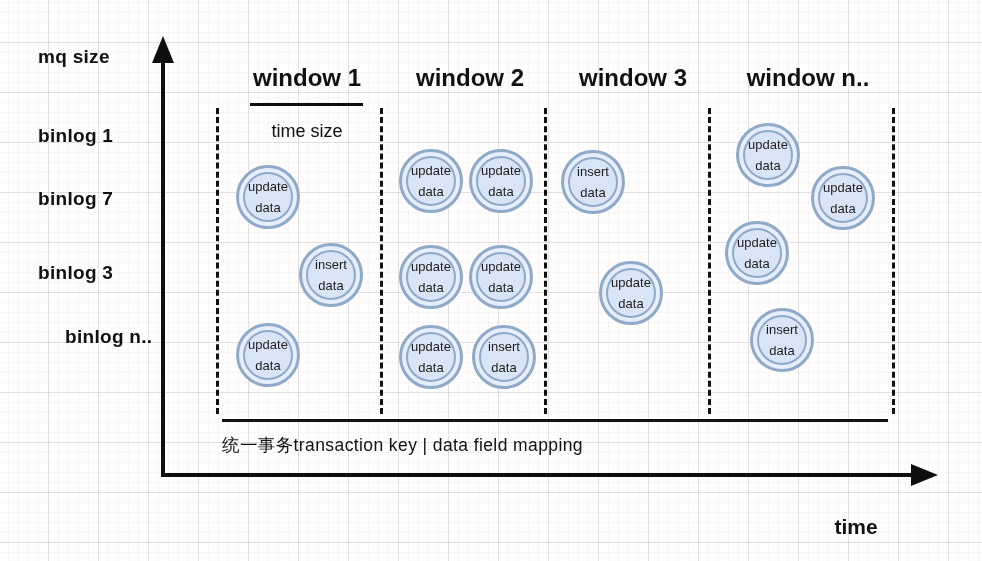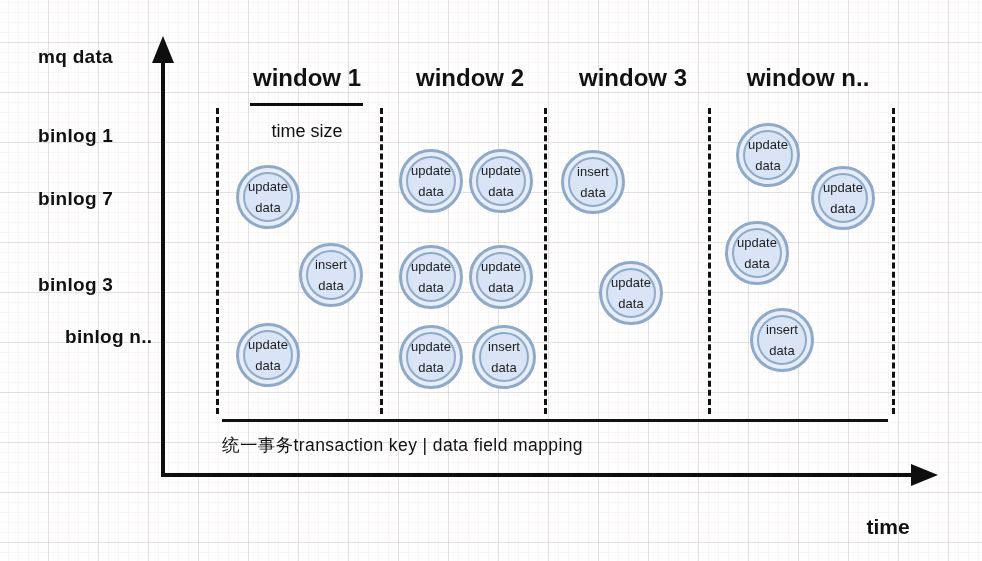--- a/index.html
+++ b/index.html
@@ -105,44 +105,44 @@
   }
   .footer-text {
     position: absolute; left: 222px; top: 433px; width: 666px;
     font-size: 17.5px; font-weight: 500;
     letter-spacing: 0.4px; white-space: nowrap;
   }
 
   .time-label {
     position: absolute; left: 856px; top: 527px;
     transform: translate(-50%, -50%);
-    font-size: 21px; font-weight: bold; margin-left: 32px;
+    font-size: 21px; font-weight: bold;
   }
 
   .watermark {
     position: absolute; right: 4px; top: 538px;
     font-size: 17px; color: #a3a3a3; letter-spacing: 1px;
     white-space: nowrap;
   }
 </style>
 </head>
 <body>
 
 <div class="canvas">
 
   <div class="axis-v-line"></div>
   <div class="axis-v-head"></div>
   <div class="axis-h-line"></div>
   <div class="axis-h-head"></div>
 
   <div id="row-labels">
-      <div class="row-label" style="top: 57px;">mq data</div>
+      <div class="row-label" style="top: 57px;">mq size</div>
       <div class="row-label" style="top: 136px;">binlog 1</div>
       <div class="row-label" style="top: 199px;">binlog 7</div>
-      <div class="row-label" style="top: 285px;">binlog 3</div>
+      <div class="row-label" style="top: 273px;">binlog 3</div>
       <div class="row-label" style="top: 337px; margin-left: 27px;">binlog n..</div>
     </div>
 
   <div id="window-headers">
       <div class="window-header" style="left: 307px;">window 1</div>
       <div class="window-header" style="left: 470px;">window 2</div>
       <div class="window-header" style="left: 633px;">window 3</div>
       <div class="window-header" style="left: 808px;">window n..</div>
     </div>
 

